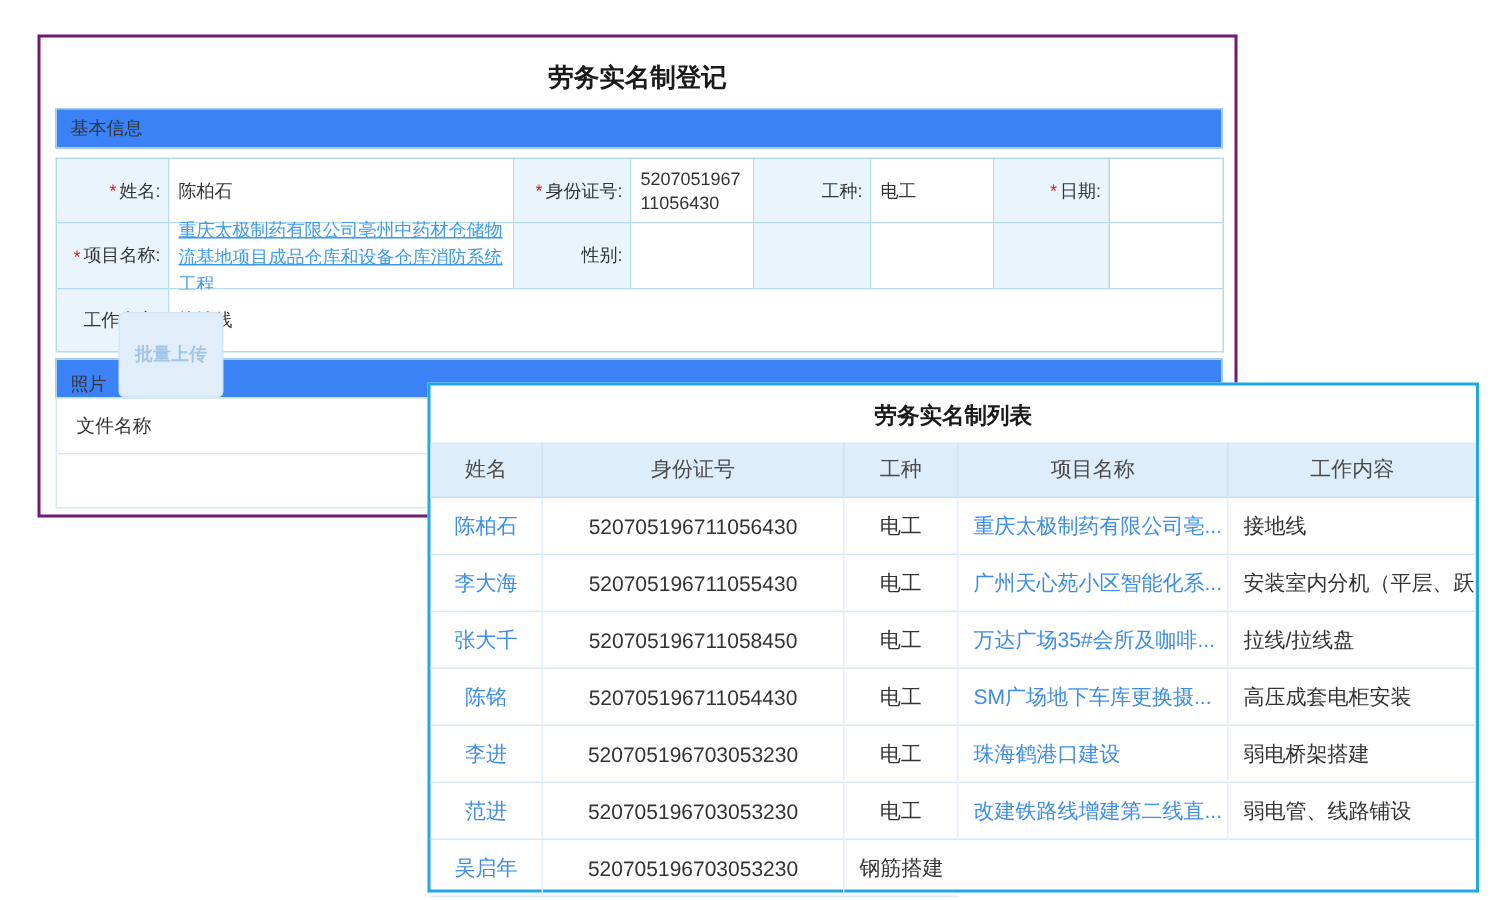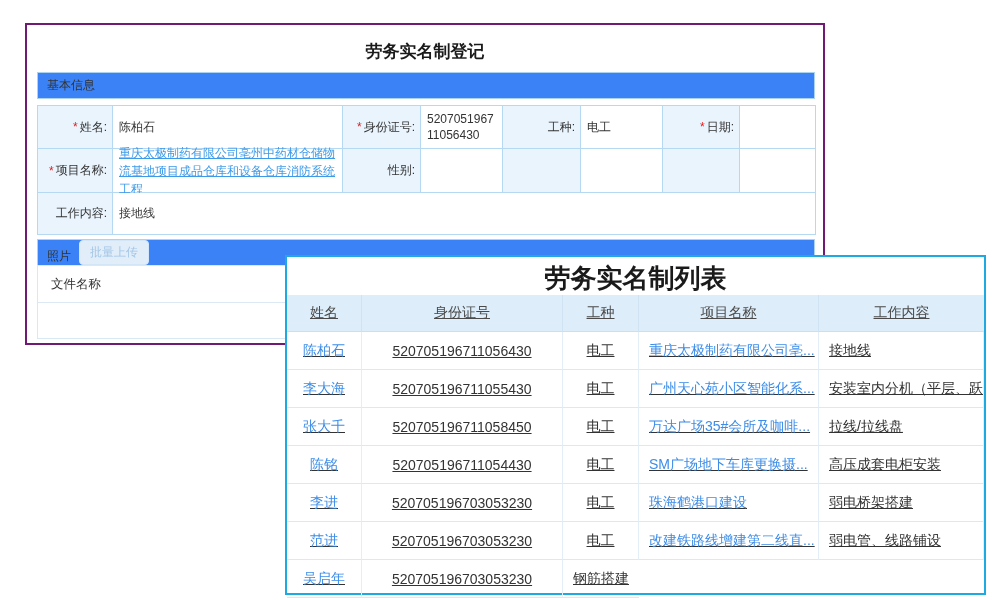--- a/index.html
+++ b/index.html
@@ -28,39 +28,39 @@
   .req { color:#e02020; margin-right:2px; }
   .idwrap { word-break:break-all; line-height:1.35; font-size:12px; }
   .proj-link { color:#3d9ae8; text-decoration:underline; line-height:1.5;
     cursor:pointer; }
   .span-rest { grid-column:2 / 9; }
 
   
   .photo-bar { top:214px; display:flex; align-items:flex-end; gap:8px; padding-left:9px;
     line-height:normal; }
   .upload-btn { background:#e1eefa; border:1px solid #d2e6f7; border-radius:4px;
-    color:#a3c6e6; font-size:12px; padding:3px 10px; cursor:pointer; }
+    color:#a3c6e6; font-size:12px; padding:19px 10px; cursor:pointer;font-weight:bold; }
   .file-table { position:absolute; left:10px; top:240px; width:779px; height:74px;
     border:1px solid #d9e8f5; background:#fff; }
   .file-head { height:37px; line-height:37px; padding-left:13px; font-size:12.5px;
     color:#333; border-bottom:1px solid #dce9f5; position:relative; }
   .file-vline { position:absolute; left:335px; top:0; width:1px; height:37px;
     background:#dce9f5; }
 
   
   .list-panel { position:absolute; left:285px; top:255px; width:701px; height:340px;
     background:#fff; border:2px solid #1ea9e3; z-index:2; }
-  .list-title { text-align:center; font-size:26px; font-weight:bold; color:#1a1a1a;
+  .list-title { text-align:center; font-size:15px; font-weight:bold; color:#1a1a1a;
     height:38px; line-height:42px; }
   .grid-table { display:grid; grid-template-columns:75px 201px 76px 180px 1fr; }
   .g-head { background:#ddeefa; }
   .g-head .tcell { height:37px; font-size:14px; color:#4a4a4a; justify-content:center;
     border-bottom:1px solid #c9e0f2; border-right:1px solid #cfe3f3; cursor:pointer; }
   .tcell { display:flex; align-items:center; background:transparent; overflow:hidden;
-    white-space:nowrap;text-decoration:underline; }
+    white-space:nowrap; }
   .g-body .tcell { height:38px; font-size:14px; color:#333;
     border-bottom:1px solid #d8eaf8; border-right:1px solid #e2eef8; }
   .tcell:last-child { border-right:none; }
   .c-center { justify-content:center; }
   .c-left { padding-left:10px; }
   .hl-orange { color:#e6862a; }
   .blue-link { color:#3d8de8; cursor:pointer; }
 </style>
 </head>
 <body>

